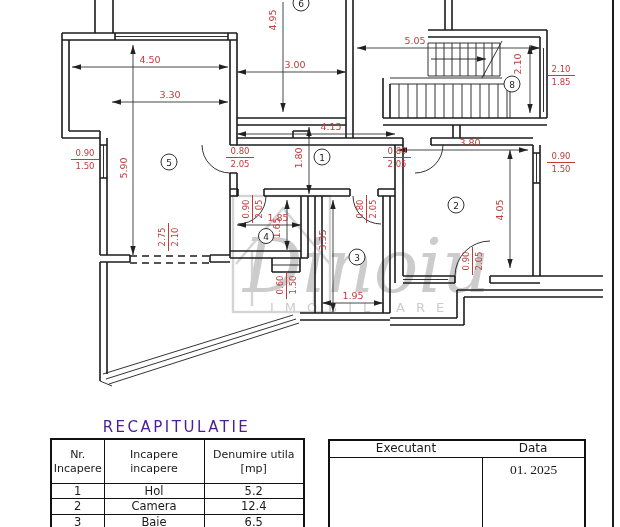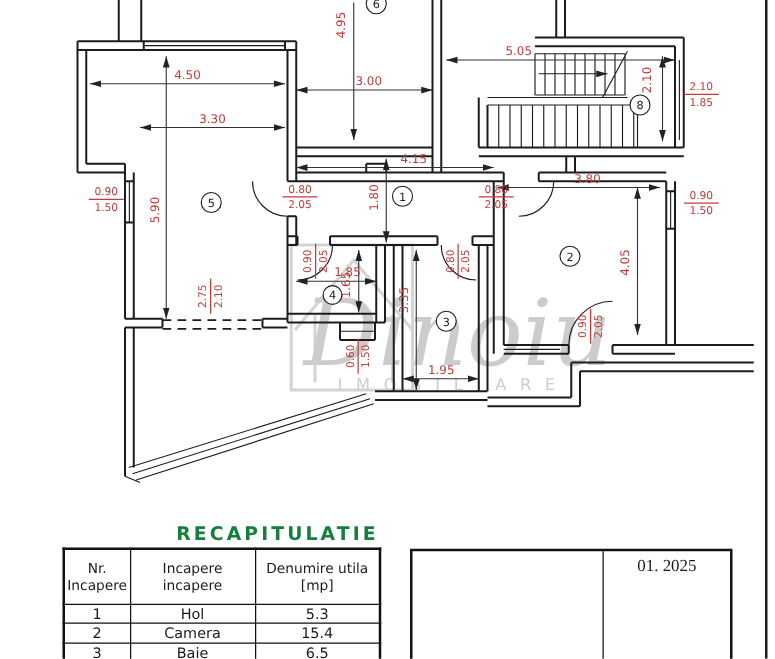--- a/index.html
+++ b/index.html
@@ -15,22 +15,22 @@
   .walls{stroke:#1c1c1c;stroke-width:1.6;fill:none;}
   .thin{stroke:#1c1c1c;stroke-width:0.9;fill:none;}
   .dimline{stroke:#333;stroke-width:0.9;}
   .arc{stroke:#1c1c1c;stroke-width:0.9;fill:none;}
   .dash{stroke:#1c1c1c;stroke-width:1.4;fill:none;stroke-dasharray:7 5;}
   .wm{stroke:#d4d4d4;stroke-width:2.4;fill:none;}
   .wmscript{fill:#cccccc;font-family:"DejaVu Serif",serif;font-style:italic;font-size:74px;}
   .wmsub{fill:#cccccc;font-size:13px;letter-spacing:11px;}
 
   .recap-title{
-    position:absolute;left:50px;top:418px;width:253px;text-align:right;
-    font-size:15px;letter-spacing:2.5px;color:#15803d;font-weight:bold;
+    position:absolute;left:50px;top:418px;width:253px;text-align:center;
+    font-size:15px;letter-spacing:2.5px;color:#4c1d95;
   }
   table.recap{
     position:absolute;left:50px;top:438px;border-collapse:collapse;
     border:2px solid #111;table-layout:fixed;background:#fff;
     font-size:11.5px;color:#1a1a1a;
   }
   table.recap td{border:1px solid #111;text-align:center;padding:0;line-height:1.25;}
   table.recap .hdr td{height:43px;vertical-align:middle;font-size:11px;}
   table.recap .row td{height:13px;}
   .exec{
@@ -243,37 +243,41 @@
     <td>
       <span>Incapere</span><br><span>incapere</span>
     </td>
     <td>
       <span>Denumire utila</span><br><span>[mp]</span>
     </td>
   </tr>
   <tr class="row">
     <td>1</td>
     <td>Hol</td>
-    <td>5.3</td>
+    <td>5.2</td>
   </tr>
   <tr class="row">
     <td>2</td>
     <td>Camera</td>
-    <td>15.4</td>
+    <td>12.4</td>
   </tr>
   <tr class="row">
     <td>3</td>
     <td>Baie</td>
     <td>6.5</td>
   </tr>
 </tbody>
   </table>
 
 
 <div class="exec">
+  <div class="hd">
+    <div class="c1">Executant</div>
+    <div class="c2">Data</div>
+  </div>
   <div class="bodyrow">
     <div class="c1"></div>
     <div class="c2">01. 2025</div>
   </div>
 </div>
 
 <div class="sheet-border"></div>
 
 
 

